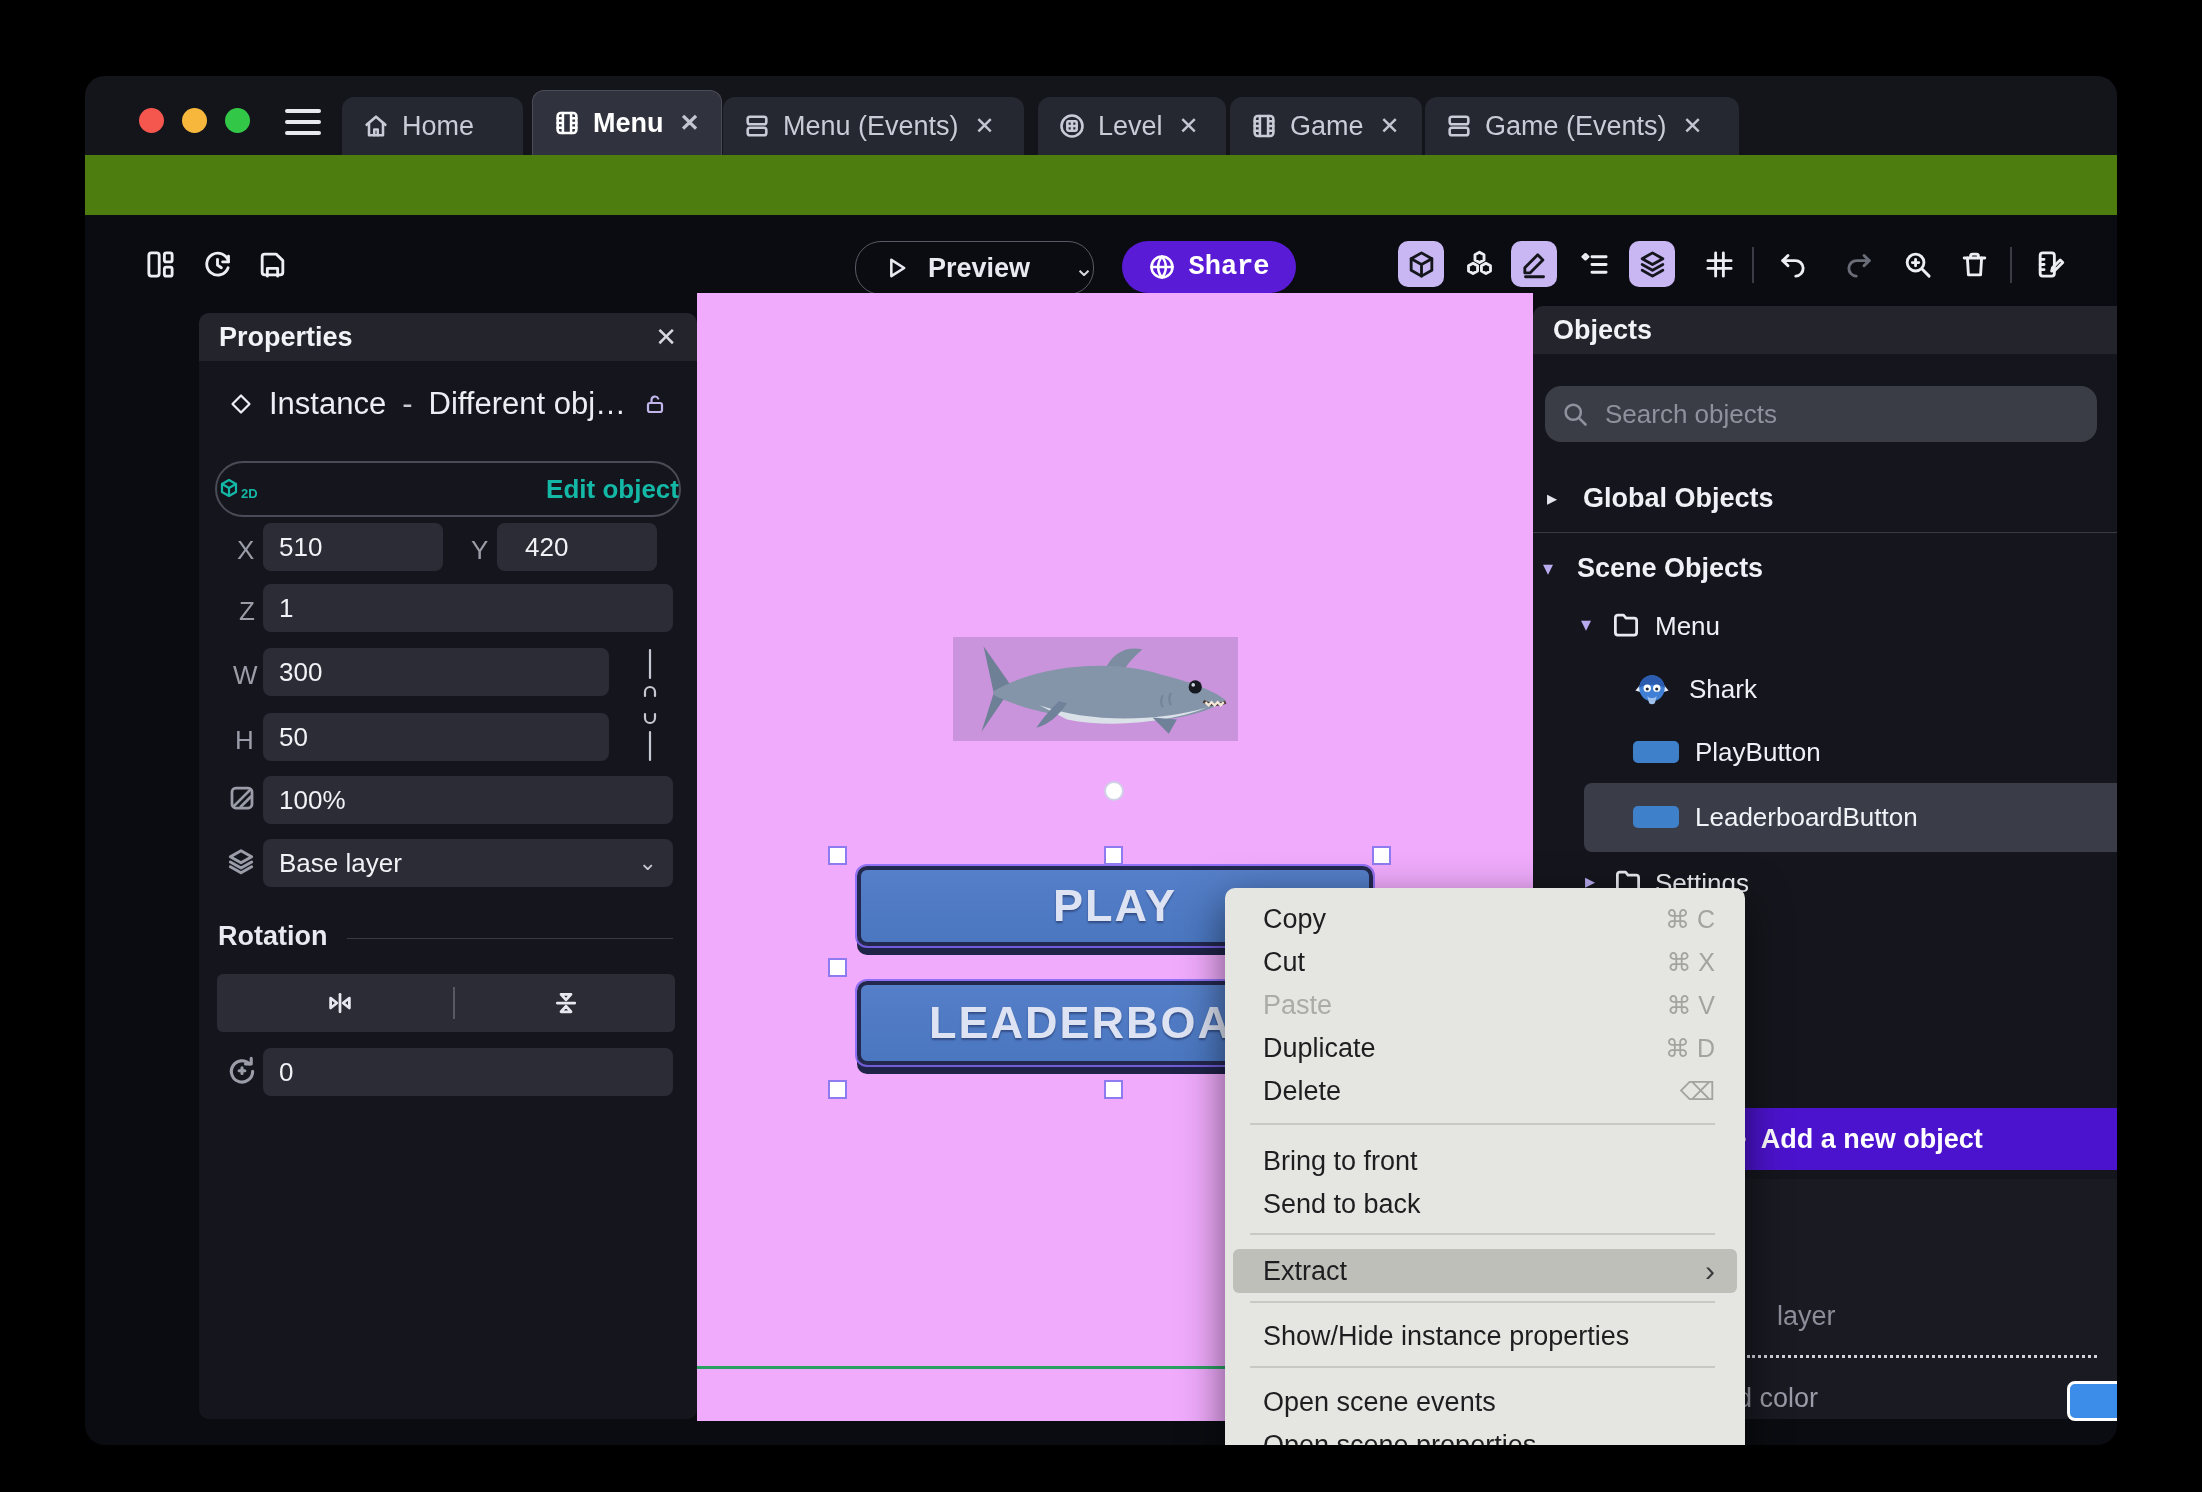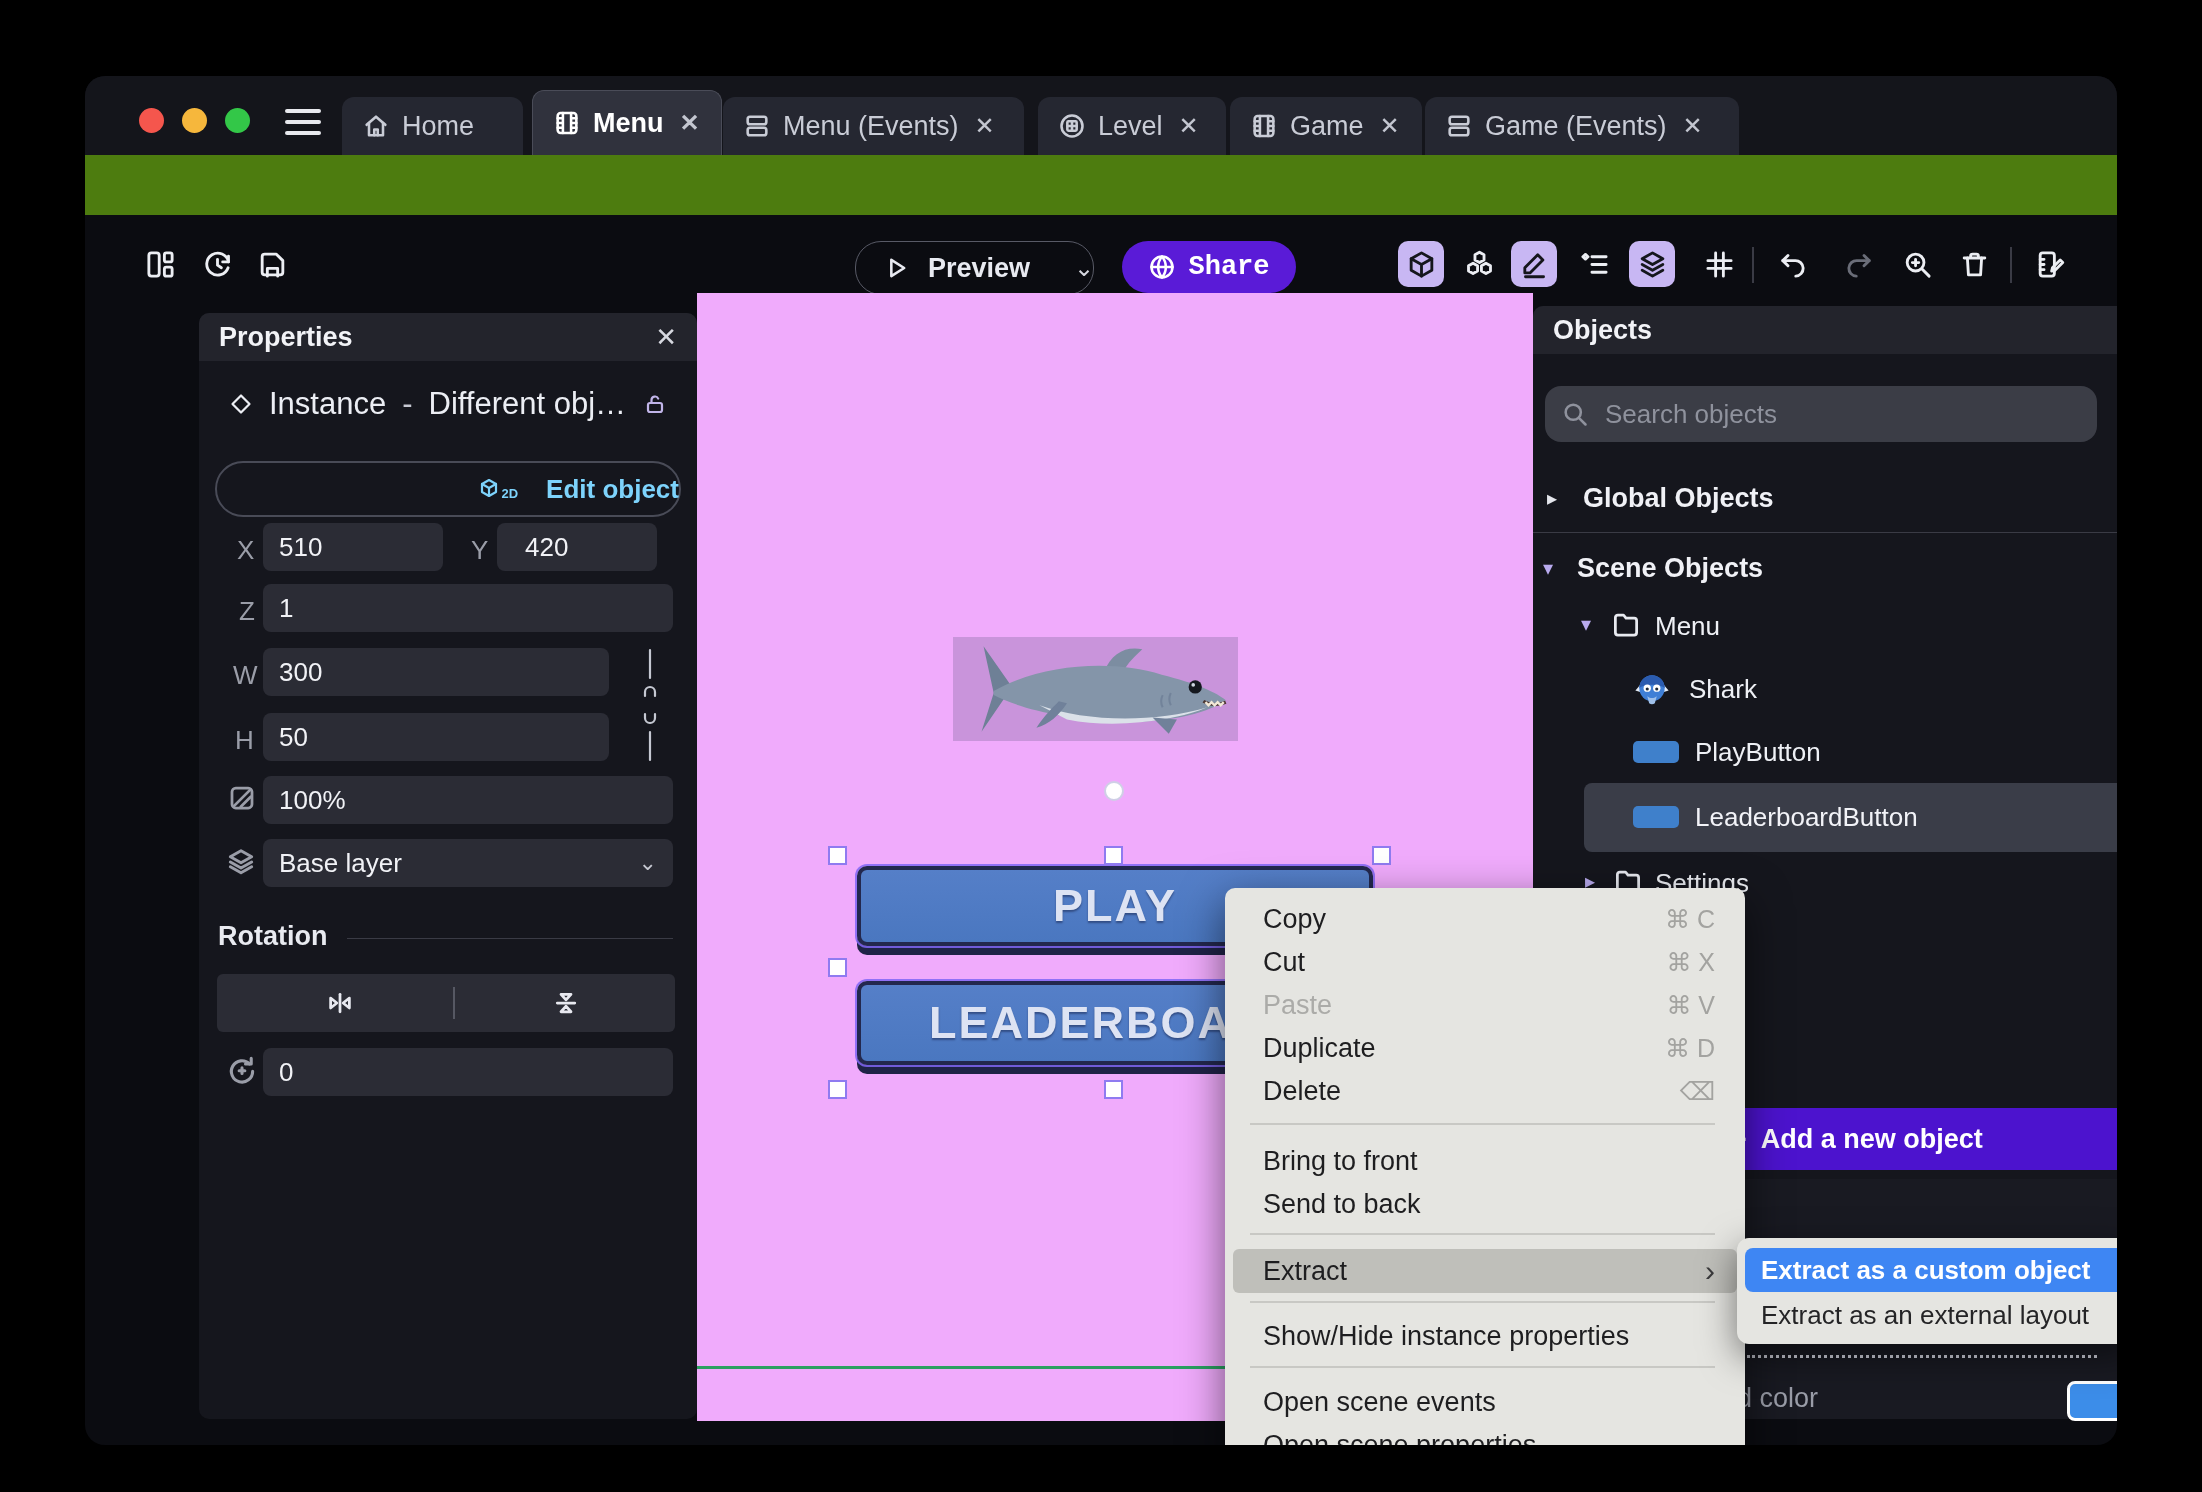--- a/index.html
+++ b/index.html
@@ -51,21 +51,21 @@
   .phead{left:0;top:0;width:100%;height:48px;background:#23242c;border-radius:10px 10px 0 0;
       display:flex;align-items:center;justify-content:space-between;padding:0 20px;box-sizing:border-box;
       color:#f2f3f7;font-size:27px;font-weight:bold;}
   .closex{color:#d6d8e0;font-size:26px;font-weight:normal;}
 
   #propPanel{left:114px;top:237px;width:498px;height:1106px;z-index:3;}
   .plabel{color:#9a9da8;font-size:26px;}
   .field{background:#2b2c35;border:none;border-radius:8px;color:#f1f2f6;font-size:26px;
       font-family:"Liberation Sans",sans-serif;padding:0 16px;box-sizing:border-box;height:48px;outline:none;}
   #editObjBtn{left:16px;top:148px;width:466px;height:56px;border:2px solid #494b57;border-radius:28px;
-      display:flex;align-items:center;justify-content:flex-end;gap:28px;color:#7dd3fc;font-weight:bold;font-size:26px;box-sizing:border-box;}
+      display:flex;align-items:center;justify-content:space-between;gap:12px;color:#14b8a6;font-weight:bold;font-size:26px;box-sizing:border-box;}
   .secline{height:1px;background:#3a3b45;}
   #flipbar{left:18px;top:661px;width:458px;height:58px;background:#2b2c35;border-radius:6px;
       display:flex;align-items:center;color:#e8e9f0;}
 
   #objPanel{left:1448px;top:230px;width:646px;height:874px;z-index:3;}
   #searchBox{left:12px;top:80px;width:552px;height:56px;background:#3b3d46;border-radius:16px;
       display:flex;align-items:center;gap:14px;padding:0 16px;box-sizing:border-box;color:#8f929d;}
   #searchBox input{background:transparent;border:none;outline:none;color:#e9eaef;font-size:26px;width:100%;
       font-family:"Liberation Sans",sans-serif;}
   #searchBox input::placeholder{color:#8f929d;}
@@ -571,23 +571,15 @@
     </div>
     <div class="abs mdiv" style="top:478px"></div>
     <div class="abs mi" style="top:492px">
       <span>Open scene events</span>
     </div>
     <div class="abs mi" style="top:535px">
       <span>Open scene properties</span>
     </div>
   </div>
 
-  <div id="subMenu" class="abs">
-    <div id="subSel" class="abs">
-      <span>Extract as a custom object</span>
-    </div>
-    <div id="subItem2" class="abs">
-      <span>Extract as an external layout</span>
-    </div>
-  </div>
 
 </div>
 </div>
 
 </body></html>

